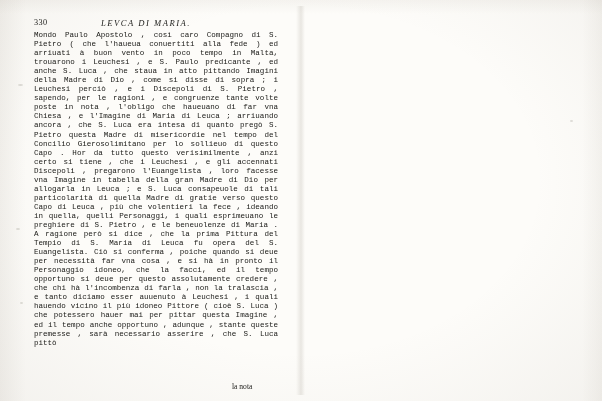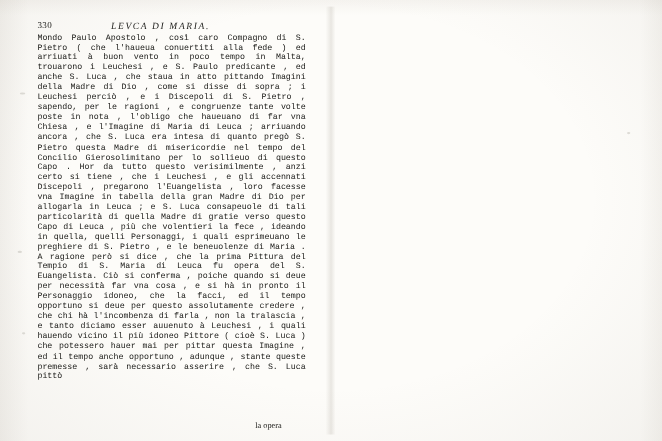--- a/index.html
+++ b/index.html
@@ -121,21 +121,21 @@
 
     <div class="running-head">
       <span class="folio" id="left-folio">330</span>
       <span class="head-title" id="left-title">LEVCA DI MARIA.</span>
     </div>
 
     <div class="textblock" id="left-text">
       <p>Mondo Paulo Apostolo , così caro Compagno di S. Pietro ( che l'haueua conuertiti alla fede ) ed arriuati à buon vento in poco tempo in Malta, trouarono i Leuchesi , e S. Paulo predicante , ed anche S. Luca , che staua in atto pittando Imagini della Madre di Dio , come si disse di sopra ; i Leuchesi perciò , e i Discepoli di S. Pietro , sapendo, per le ragioni , e congruenze tante volte poste in nota , l'obligo che haueuano di far vna Chiesa , e l'Imagine di Maria di Leuca ; arriuando ancora , che S. Luca era intesa di quanto pregò S. Pietro questa Madre di misericordie nel tempo del Concilio Gierosolimitano per lo sollieuo di questo Capo . Hor da tutto questo verisimilmente , anzi certo si tiene , che i Leuchesi , e gli accennati Discepoli , pregarono l'Euangelista , loro facesse vna Imagine in tabella della gran Madre di Dio per allogarla in Leuca ; e S. Luca consapeuole di tali particolarità di quella Madre di gratie verso questo Capo di Leuca , più che volentieri la fece , ideando in quella, quelli Personaggi, i quali esprimeuano le preghiere di S. Pietro , e le beneuolenze di Maria . A ragione però si dice , che la prima Pittura del Tempio di S. Maria di Leuca fu opera del S. Euangelista. Ciò si conferma , poiche quando si deue per necessità far vna cosa , e si hà in pronto il Personaggio idoneo, che la facci, ed il tempo opportuno si deue per questo assolutamente credere , che chi hà l'incombenza di farla , non la tralascia , e tanto diciamo esser auuenuto à Leuchesi , i quali hauendo vicino il più idoneo Pittore ( cioè S. Luca ) che potessero hauer mai per pittar questa Imagine , ed il tempo anche opportuno , adunque , stante queste premesse , sarà necessario asserire , che S. Luca pittò</p>
     </div>
 
-    <span class="last-line" id="left-catchword">la opera</span>
+    <span class="last-line" id="left-catchword">la nota</span>
   </div>
 
   <div id="gutter"></div>
 
   <div class="page" id="page-right">
 
     <div class="running-head">
       
       
     </div>

